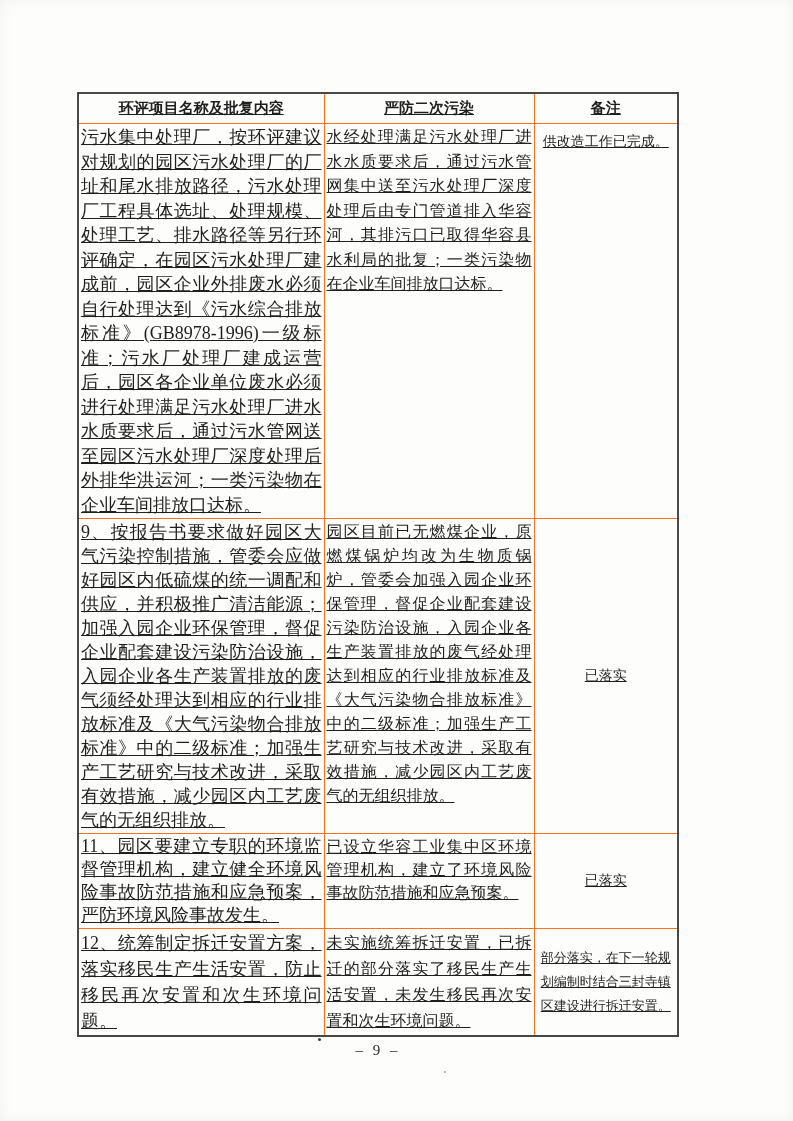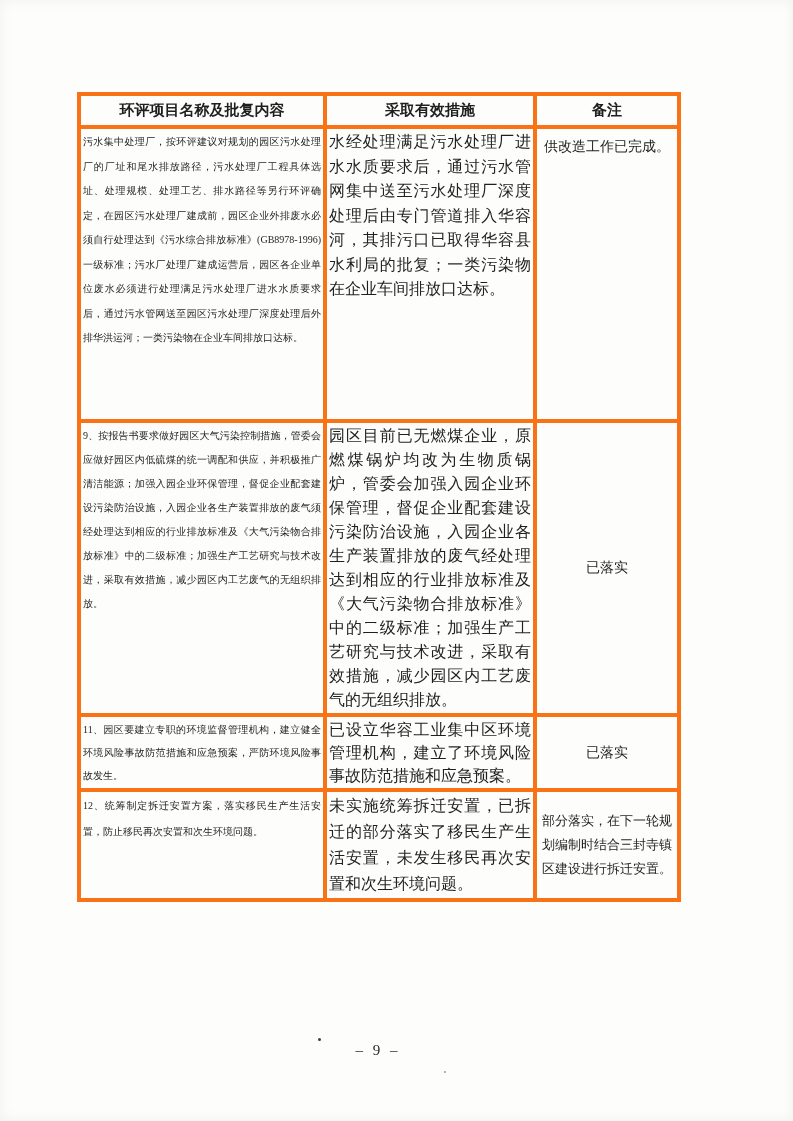--- a/index.html
+++ b/index.html
@@ -10,29 +10,29 @@
     font-family:"Liberation Serif","DejaVu Serif",serif;
     color:#1f1f1f;
     overflow:hidden;
     box-shadow:inset 0 0 14px rgba(0,0,0,0.05);
   }
   table.eia{
     position:absolute;left:77px;top:92px;width:600px;
     border-collapse:collapse;table-layout:fixed;
     border:2px solid #474747;
   }
-  .eia th,.eia td{border:4px solid #f97316;}
+  .eia th,.eia td{border:1px solid #f97316;text-decoration:underline;}
   .eia th{
     font-weight:bold;font-size:15px;height:29px;
     text-align:center;vertical-align:middle;padding:0;
   }
   .eia td{
     vertical-align:top;
     padding:1px 2px;
-    font-size:10px;line-height:24px;
+    font-size:18px;line-height:24px;
     text-align:justify;
   }
   .eia td.status{font-size:16px;}
   .eia td.remark{
     text-align:center;vertical-align:middle;
     font-size:14px;line-height:24px;text-align:center;margin-left:10px;
   }
   .eia td.remark.top{vertical-align:top;padding-top:6px;}
   .eia td.pad-top{padding-top:25px;}
   tr.r1{height:294px;}  tr.r1 td{line-height:24.5px;}
@@ -57,21 +57,21 @@
 
   <table class="eia">
     <colgroup>
       <col style="width:246px">
       <col style="width:210px">
       <col style="width:144px">
     </colgroup>
     <thead>
       <tr>
         <th>环评项目名称及批复内容</th>
-        <th>采取有效措施</th>
+        <th>严防二次污染</th>
         <th>备注</th>
       </tr>
     </thead>
     <tbody>
       <tr class="r1">
         <td class="content">污水集中处理厂，按环评建议对规划的园区污水处理厂的厂址和尾水排放路径，污水处理厂工程具体选址、处理规模、处理工艺、排水路径等另行环评确定，在园区污水处理厂建成前，园区企业外排废水必须自行处理达到《污水综合排放标准》(GB8978-1996)一级标准；污水厂处理厂建成运营后，园区各企业单位废水必须进行处理满足污水处理厂进水水质要求后，通过污水管网送至园区污水处理厂深度处理后外排华洪运河；一类污染物在企业车间排放口达标。</td>
         <td class="status">水经处理满足污水处理厂进水水质要求后，通过污水管网集中送至污水处理厂深度处理后由专门管道排入华容河，其排污口已取得华容县水利局的批复；一类污染物在企业车间排放口达标。</td>
         <td class="remark top">供改造工作已完成。</td>
       </tr>
       <tr class="r9">

